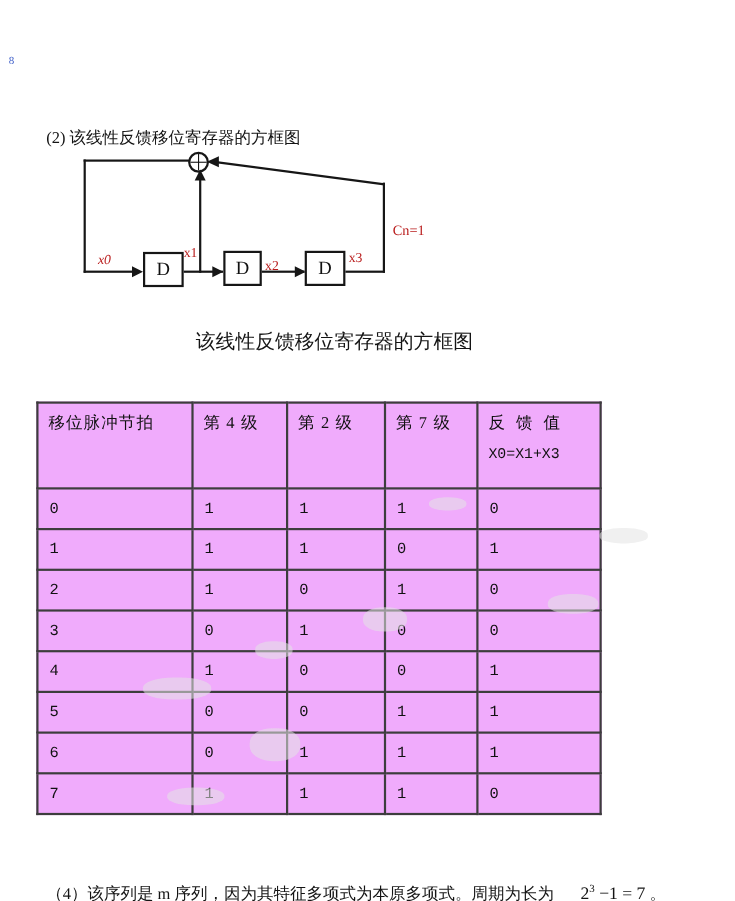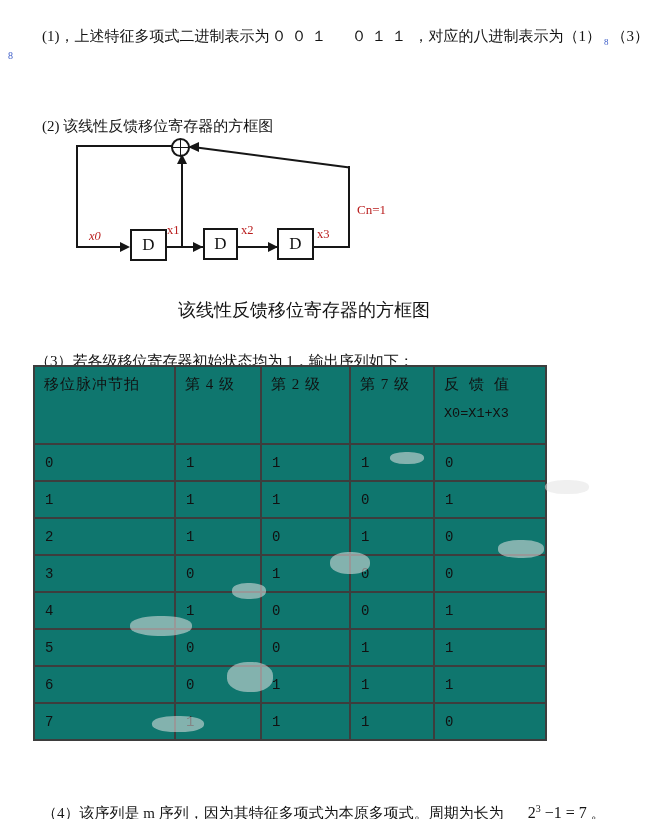--- a/index.html
+++ b/index.html
@@ -25,21 +25,21 @@
   .xor{position:absolute; left:171px; top:8px; width:15px; height:15px;
     border:2px solid #161616; border-radius:50%; background:#fff;}
   .xor .v{position:absolute; left:6.6px; top:0; width:1.8px; height:15px; background:#161616;}
   .xor .h{position:absolute; top:6.6px; left:0; height:1.8px; width:15px; background:#161616;}
   .dbox{position:absolute; width:33px; height:28px; border:2px solid #161616; background:#fff;
     text-align:center; line-height:28px; font-size:17px; font-family:"Liberation Serif",serif;}
   .dlabel{position:absolute; font-size:12.5px; font-family:"Liberation Serif",serif; color:#b91c1c;}
   .diag{transform-origin:0 0; transform:rotate(7.5deg);}
 
   
-  .seqtable{position:absolute; left:33px; top:365px; border-collapse:collapse; table-layout:fixed; background:#0f766e;}
+  .seqtable{position:absolute; left:33px; top:365px; border-collapse:collapse; table-layout:fixed; background:#f0abfc;}
   .seqtable td{border:2px solid #3d3d3d; overflow:hidden;}
   .seqtable .c0{width:128px;} .seqtable .c1{width:73px;} .seqtable .c2{width:76px;}
   .seqtable .c3{width:71px;} .seqtable .c4{width:99px;}
   .head td{height:68px; vertical-align:top; padding:8px 0 0 9px; font-size:15px; letter-spacing:1px;}
   .fb-title{letter-spacing:10px; white-space:nowrap;}
   .fb-sub{margin-top:12px; font-family:"Liberation Mono","DejaVu Sans Mono",monospace;
     font-size:13.5px; letter-spacing:0;}
   .datarow td{height:33px; font-family:"Liberation Mono","DejaVu Sans Mono",monospace;
     font-size:14px; padding-left:10px; vertical-align:middle;}
 
@@ -48,21 +48,20 @@
   .formula sup{font-size:10px; vertical-align:6px;}
 
   
   .sm{position:absolute; background:#e3e3e3; opacity:.55; border-radius:45%;}
 </style>
 </head>
 <body>
 
 <div class="page">
 
-  <p class="para" style="left:42px; top:11px;"><span>(1)，上述特征多项式二进制表示为</span><span class="binary">００１　０１１</span><span>，对应的八进制表示为（1）</span><span class="sub8">8</span><span>（3）</span></p>
 
   <div class="stray8">8</div>
 
   <p class="para" style="left:42px; top:88px;margin-top:28px;">(2) 该线性反馈移位寄存器的方框图</p>
 
   <div class="diagram">
 
     <div class="line" style="left:76px; top:15px; width:96px; height:2px;"></div>
     <div class="line" style="left:76px; top:15px; width:2px; height:103px;"></div>
     <div class="line" style="left:76px; top:116px; width:46px; height:2px;"></div>
@@ -86,28 +85,27 @@
     <div class="arrow-r" style="left:193px; top:112px;"></div>
     <div class="line" style="left:236px; top:116px; width:42px; height:2px;"></div>
     <div class="arrow-r" style="left:268px; top:112px;"></div>
 
     <div class="dbox" style="left:130px; top:99px;">D</div>
     <div class="dbox" style="left:203px; top:98px; width:31px;">D</div>
     <div class="dbox" style="left:277px; top:98px;">D</div>
 
     <div class="dlabel" style="left:89px; top:99px;font-style:italic;">x0</div>
     <div class="dlabel" style="left:167px; top:93px;">x1</div>
-    <div class="dlabel" style="left:241px; top:93px;">x2</div>
+    <div class="dlabel" style="left:241px; top:104px;">x2</div>
     <div class="dlabel" style="left:317px; top:97px;">x3</div>
     <div class="dlabel" style="left:357px; top:72px; font-size:13px;">Cn=1</div>
   </div>
 
   <div class="caption">该线性反馈移位寄存器的方框图</div>
 
-  <p class="para" style="left:35px; top:336px;">（3）若各级移位寄存器初始状态均为 1，输出序列如下：</p>
 
   <table class="seqtable">
     <tbody>
         <tr class="head">
       <td class="c0">移位脉冲节拍</td>
       <td class="c1">第 4 级</td>
       <td class="c2">第 2 级</td>
       <td class="c3">第 7 级</td>
       <td class="c4">
         <div class="fb-title">反馈值</div>

